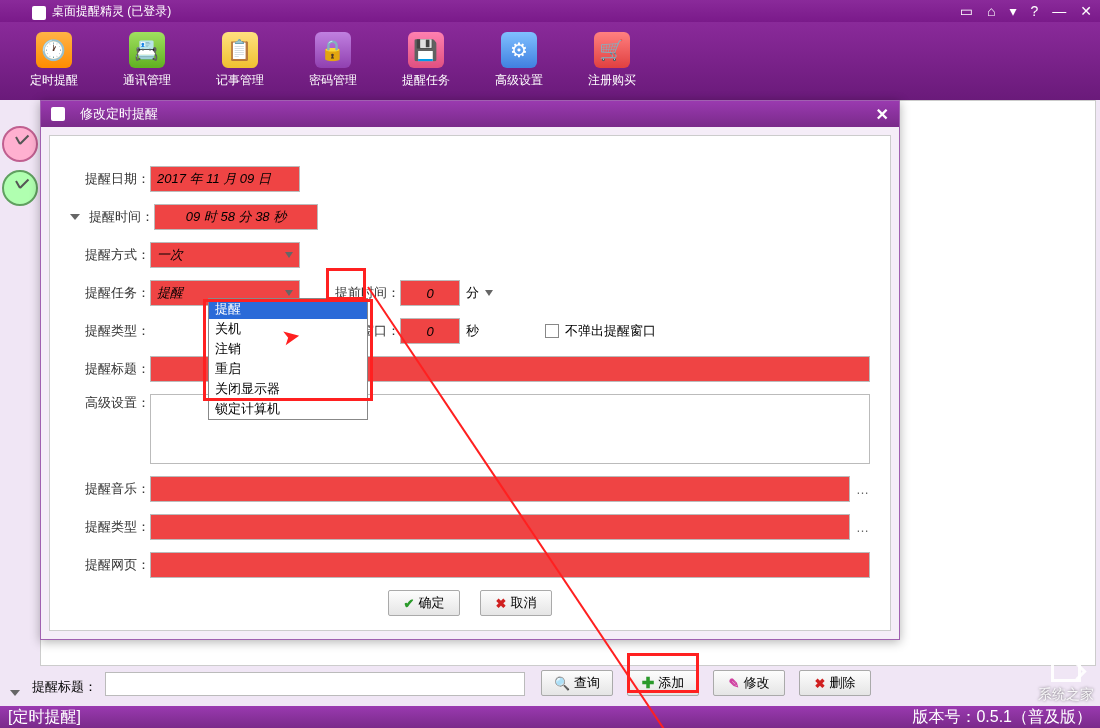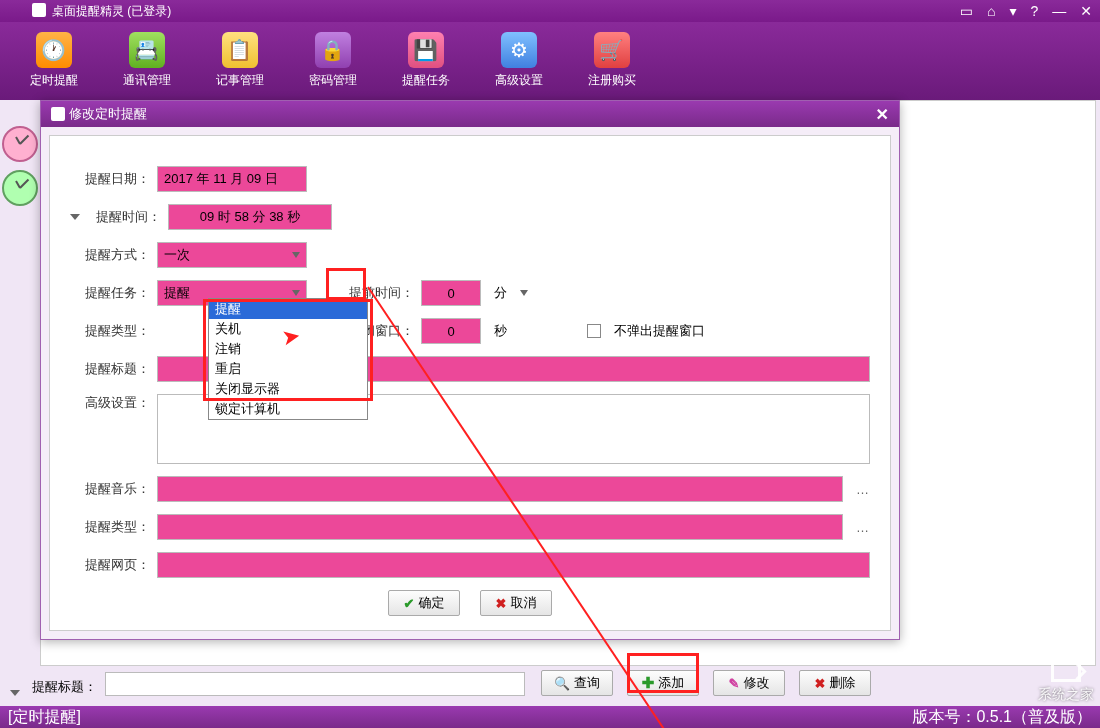--- a/index.html
+++ b/index.html
@@ -1,20 +1,20 @@
 <!DOCTYPE html>
 <html><head>
 <meta charset="utf-8">
 <style>
 * { box-sizing: border-box; margin: 0; padding: 0; font-family: "Microsoft YaHei", SimSun, sans-serif; }
 body { width: 1100px; height: 728px; background: #f0e6f5; overflow: hidden; position: relative; }
 
 
 .main-titlebar { height: 22px; background: linear-gradient(#8a2a9a, #7a1a8a); display: flex; align-items: center; padding: 0 8px; color: #fff; font-size: 12px; }
-.main-titlebar .title { flex: 1; display: flex; align-items: flex-start; gap: 6px; padding-left: 24px; }
+.main-titlebar .title { flex: 1; display: flex; align-items: flex-end; gap: 6px; padding-left: 24px; }
 .main-titlebar .win-btns { display: flex; gap: 14px; font-size: 14px; }
 .main-titlebar .win-btns span { cursor: pointer; }
 .app-icon-small { width: 14px; height: 14px; background: #fff; border-radius: 2px; display: inline-block; position: relative; }
 
 
 .toolbar { height: 78px; background: linear-gradient(#8a2a9a, #6a1a7a); display: flex; padding: 10px 30px 0; gap: 45px; }
 .tool-item { display: flex; flex-direction: column; align-items: center; color: #fff; font-size: 12px; cursor: pointer; }
 .tool-icon { width: 36px; height: 36px; border-radius: 6px; margin-bottom: 4px; display: flex; align-items: center; justify-content: center; font-size: 20px; }
 .ti-orange { background: linear-gradient(#ffb347,#ff8c00); }
 .ti-green { background: linear-gradient(#a0e060,#60b020); }
@@ -28,30 +28,30 @@
 .side-clocks { position: absolute; left: 0; top: 118px; width: 40px; }
 .clock { width: 36px; height: 36px; border-radius: 50%; border: 2px solid #888; margin: 8px 2px; position: relative; }
 .clock.pink { background: #ffb0d0; border-color: #c06090; }
 .clock.green { background: #b0ffb0; border-color: #60a060; }
 .clock::after { content: ""; position: absolute; left: 50%; top: 50%; width: 2px; height: 12px; background: #555; transform-origin: bottom; transform: translate(-50%,-100%) rotate(45deg); }
 .clock::before { content: ""; position: absolute; left: 50%; top: 50%; width: 2px; height: 8px; background: #555; transform-origin: bottom; transform: translate(-50%,-100%) rotate(-30deg); }
 
 
 .dialog { position: absolute; left: 40px; top: 100px; width: 860px; height: 540px; background: #f5edf8; border: 1px solid #a060b0; box-shadow: 0 2px 10px rgba(0,0,0,0.3); display: flex; flex-direction: column; }
 .dlg-titlebar { height: 26px; background: linear-gradient(#9a3ab0, #7a2a8a); color: #fff; display: flex; align-items: center; padding: 0 10px; font-size: 13px; }
-.dlg-titlebar .t { flex: 1; display: flex; align-items: center; gap: 4px; }
+.dlg-titlebar .t { flex: 1; display: flex; align-items: center; gap: 15px; }
 .dlg-close { font-size: 16px; cursor: pointer; font-weight: bold; }
 .dlg-body { flex: 1; padding: 30px 20px 10px 20px; background: #fff; margin: 8px; border: 1px solid #ccc; position: relative; }
 
-.row { display: flex; align-items: center; margin-bottom: 12px; font-size: 13px; gap: 7px; }
+.row { display: flex; align-items: center; margin-bottom: 12px; font-size: 13px; }
 .row .label { width: 80px; text-align: right; color: #333; }
 .row .label::after { content: "："; }
 .tri { display: inline-block; width: 0; height: 0; border-left: 5px solid transparent; border-right: 5px solid transparent; border-top: 6px solid #666; margin-right: 4px; vertical-align: middle; }
 
-.field { height: 26px; border: 1px solid #bbb; background: #ec4899; padding: 0 6px; font-size: 13px; display: flex; align-items: center; }
+.field { height: 26px; border: 1px solid #bbb; background: #ef4444; padding: 0 6px; font-size: 13px; display: flex; align-items: center; font-style: italic; }
 .field.wide { flex: 1; }
 .dd { width: 150px; position: relative; justify-content: space-between; cursor: pointer; }
 .dd .caret { border-left: 4px solid transparent; border-right: 4px solid transparent; border-top: 6px solid #666; }
 
 
 .date-field { width: 150px; justify-content: space-between; }
 .time-field { width: 164px; justify-content: center; }
 .num-field { width: 60px; justify-content: center; }
 
 

